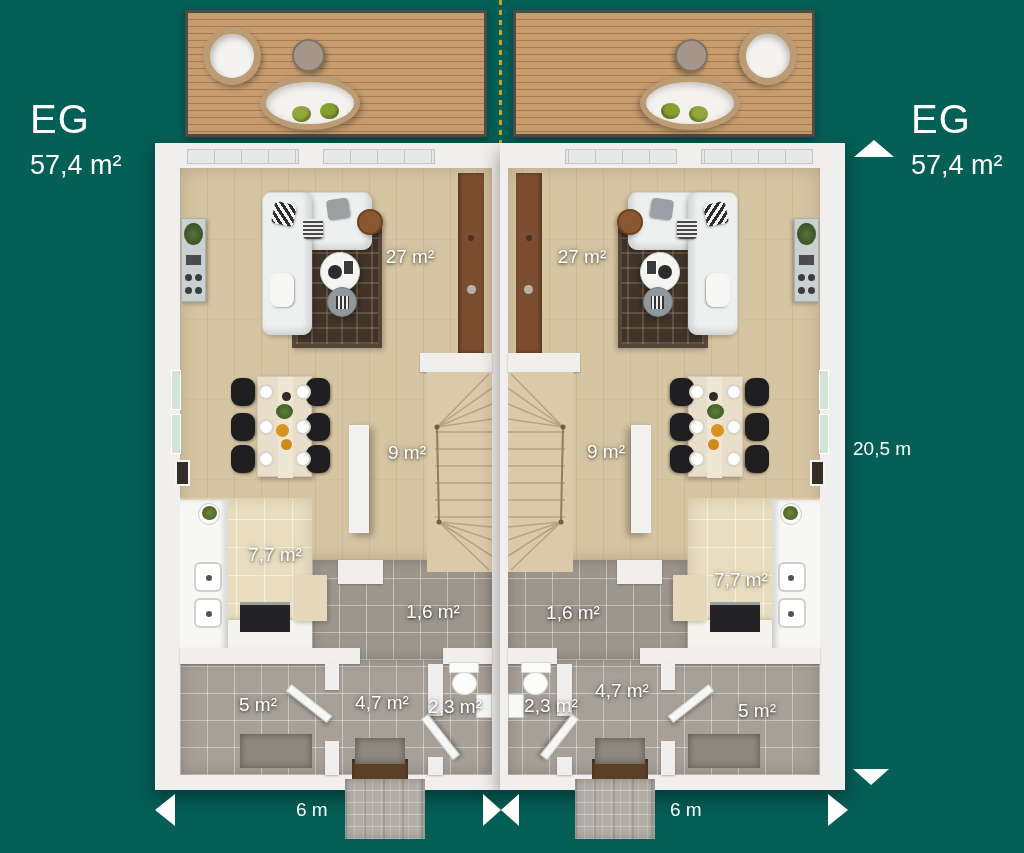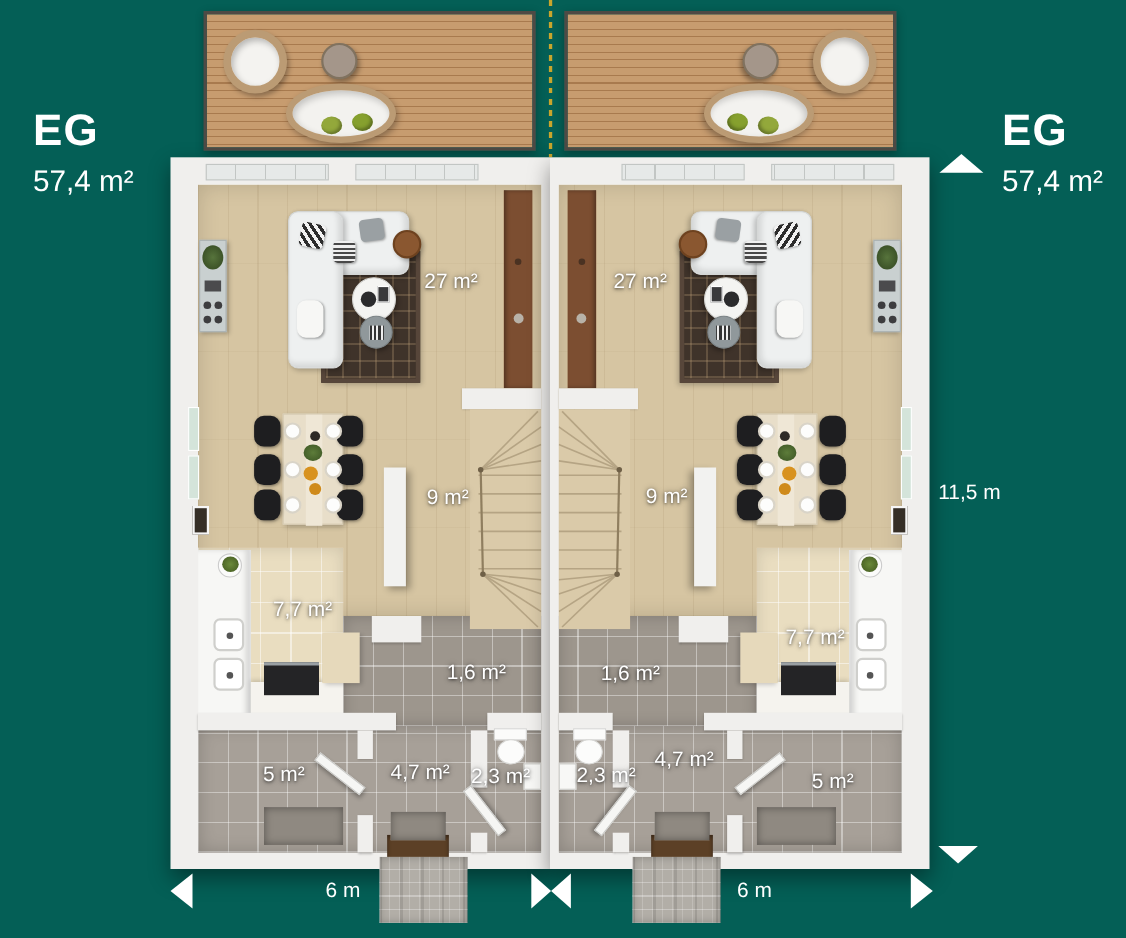--- a/index.html
+++ b/index.html
@@ -2,21 +2,21 @@
 <html style="--background: #045f56; --label: #ffffff; --boundary-line: #c9a52c;"><head>
 <meta charset="utf-8">
 <style>
   html,body{margin:0;padding:0;}
   body{font-family:"Liberation Sans", sans-serif; background:#042f2a;}
   .stage{position:relative;width:1024px;height:853px;overflow:hidden;
          background:var(--background,#045f56);}
 
   
   .badge{position:absolute;color:var(--label,#fff);}
-  .badge .floor{font-size:40px;font-weight:700;letter-spacing:1px;line-height:1.05;}
+  .badge .floor{font-size:40px;font-weight:400;letter-spacing:1px;line-height:1.05;}
   .badge .area{font-size:27px;font-weight:400;margin-top:10px;}
   .dim-label{position:absolute;color:var(--label,#fff);font-size:19px;font-weight:400;}
   .room-label{position:absolute;transform:translate(-50%,-50%);color:var(--label,#fff);
       font-size:19px;font-weight:400;white-space:nowrap;
       text-shadow:0 1px 3px rgba(0,0,0,.65), 0 0 6px rgba(0,0,0,.35); z-index:40;}
 
   
   .tri{position:absolute;width:0;height:0;z-index:41;}
   .tri-up{border-left:20px solid transparent;border-right:20px solid transparent;border-bottom:17px solid #fff;}
   .tri-down{border-left:18px solid transparent;border-right:18px solid transparent;border-top:16px solid #fff;}
@@ -376,21 +376,21 @@
 
   <div class="badge" style="left:30px;top:98px;" data-name="floor-badge-left">
     <div class="floor" data-name="floor-label">EG</div>
     <div class="area" data-name="floor-area">57,4 m²</div>
   </div>
   <div class="badge" style="left:911px;top:98px;" data-name="floor-badge-right">
     <div class="floor" data-name="floor-label">EG</div>
     <div class="area" data-name="floor-area">57,4 m²</div>
   </div>
 
-  <div class="dim-label" style="left:853px;top:438px;" data-name="depth-dimension">11,5 m</div>
+  <div class="dim-label" style="left:853px;top:438px;" data-name="depth-dimension">20,5 m</div>
   <div class="dim-label" style="left:296px;top:799px;" data-name="width-dimension-left">6 m</div>
   <div class="dim-label" style="left:670px;top:799px;" data-name="width-dimension-right">6 m</div>
 
   <div class="tri tri-up" style="left:854px;top:140px;" data-name="arrow-up-icon"></div>
   <div class="tri tri-down" style="left:853px;top:769px;" data-name="arrow-down-icon"></div>
   <div class="tri tri-left" style="left:155px;top:794px;" data-name="arrow-left-icon"></div>
   <div class="tri tri-right" style="left:828px;top:794px;" data-name="arrow-right-icon"></div>
   <div class="tri tri-right" style="left:483px;top:794px;border-left-width:18px;" data-name="arrow-inward-right-icon"></div>
   <div class="tri tri-left" style="left:501px;top:794px;border-right-width:18px;" data-name="arrow-inward-left-icon"></div>
 

